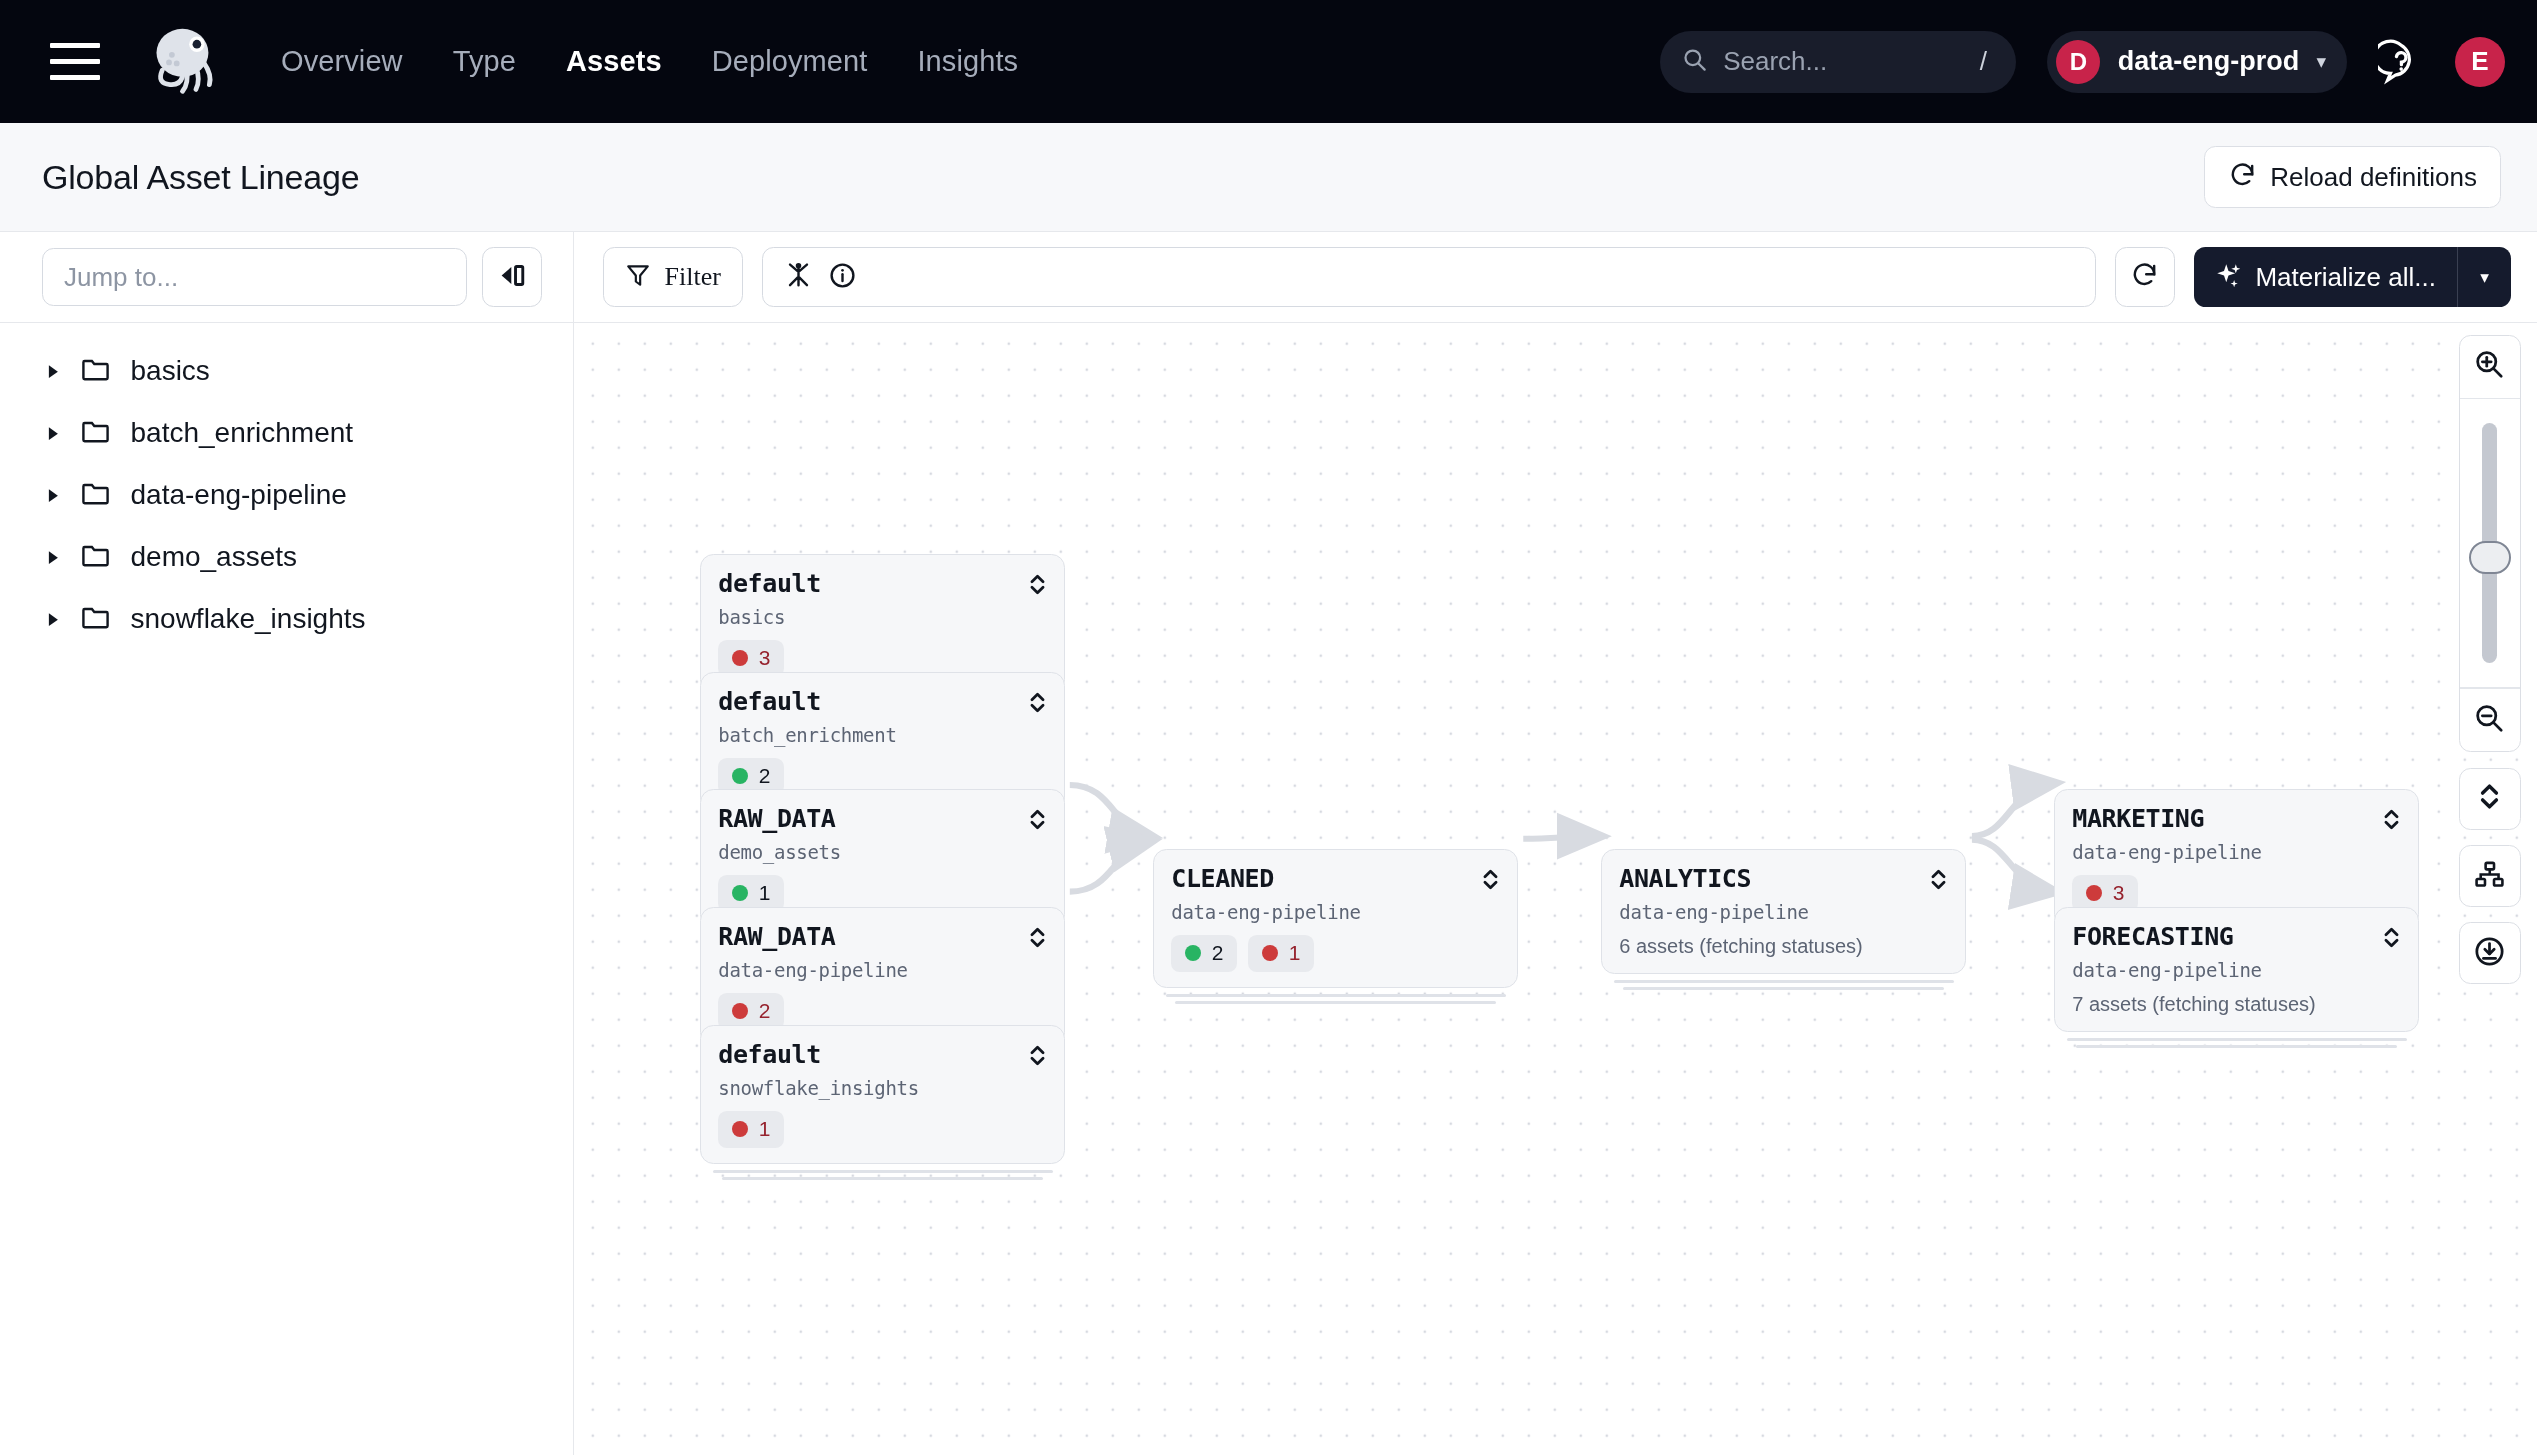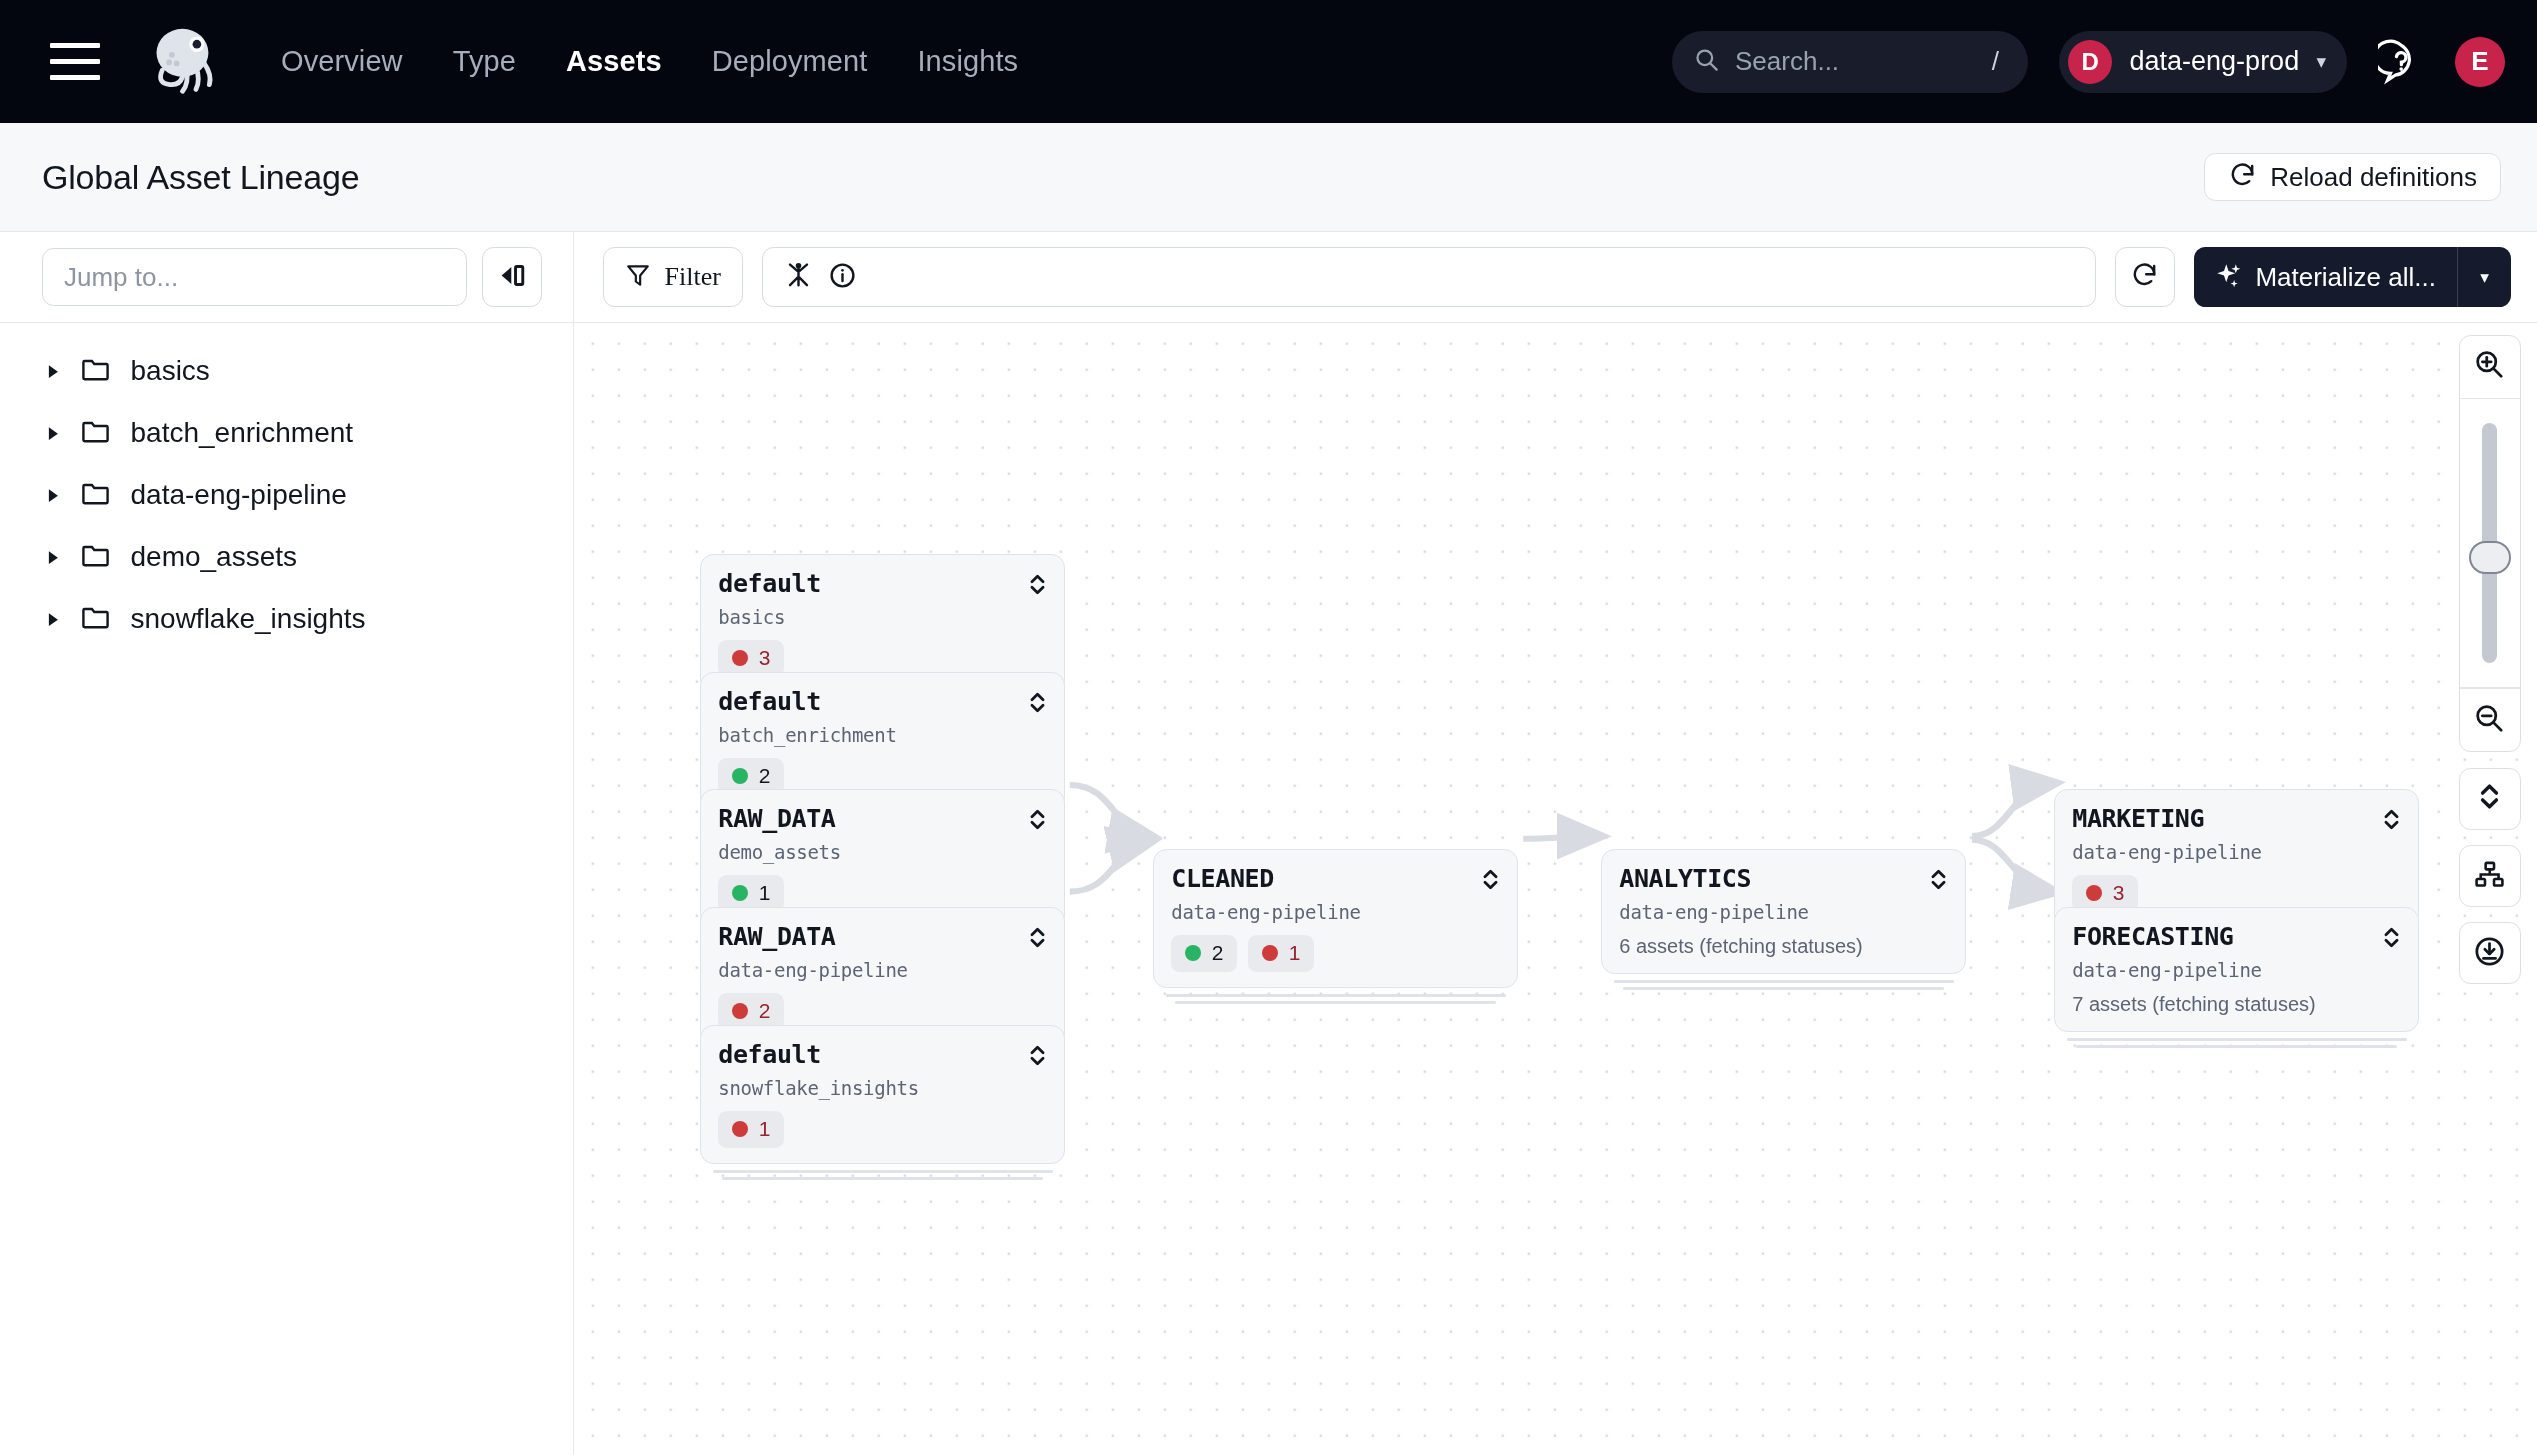--- a/index.html
+++ b/index.html
@@ -30,36 +30,36 @@
   .searchbox .ph { color: #9aa2b1; font-size: 26px; flex: 1; }
   .searchbox .slash { color: #cdd2db; font-size: 26px; padding-right: 7.7px;}
   .deploy-pill {
     height: 62px; background: #191d2b; border-radius: 31px; display: flex;
     align-items: center; padding: 0 21px 0 9.6px; gap: 17.3px; cursor: pointer;
   }
   .deploy-avatar {
     width: 44px; height: 44px; border-radius: 50%; background: #c8234a; color: #fff;
     display: flex; align-items: center; justify-content: center; font-size: 24px; font-weight: bold;
   }
-  .deploy-name { color: #fff; font-size: 27px; font-weight: normal; white-space: nowrap;}
+  .deploy-name { color: #fff; font-size: 27px; font-weight: bold; white-space: nowrap;}
   .chev { color: #cfd4de; font-size: 19px; }
   .help-icon { width: 46px; height: 46px; cursor: pointer; }
   .user-avatar {
     width: 50px; height: 50px; border-radius: 50%; background: #c8234a; color: #fff;
     display: flex; align-items: center; justify-content: center; font-size: 26px; font-weight: bold; cursor: pointer;
   }
 
   
   .pagehead {
     height: 109px; flex: 0 0 109px; background: #f7f8fa; border-bottom: 1.9px solid #e6e8ec;
     display: flex; align-items: center; padding: 0 37px 0 42px;
   }
   .pagetitle { font-size: 34px; color: #11161f; font-weight: normal; letter-spacing: -0.2px;}
   .reload-btn {
-    margin-left: auto; height: 48px; border: 1.9px solid #dcdfe5; background: #fff; border-radius: 11.5px;
+    margin-left: auto; height: 62px; border: 1.9px solid #dcdfe5; background: #fff; border-radius: 11.5px;
     display: flex; align-items: center; gap: 13.5px; padding: 0 23px; cursor: pointer;
   }
   .reload-btn .lbl { font-size: 26px; color: #11161f; white-space: nowrap;}
 
   
   .body { flex: 1 1 auto; display: flex; min-height: 0; }
 
   
   .sidebar { width: 574px; flex: 0 0 574px; border-right: 1.9px solid #e6e8ec; display: flex; flex-direction: column; background: #fff;}
   .sidebar-top { height: 91px; display: flex; align-items: center; gap: 15.4px; padding: 0 31px 0 42px; border-bottom: 1.9px solid #e6e8ec; text-align: center;}

